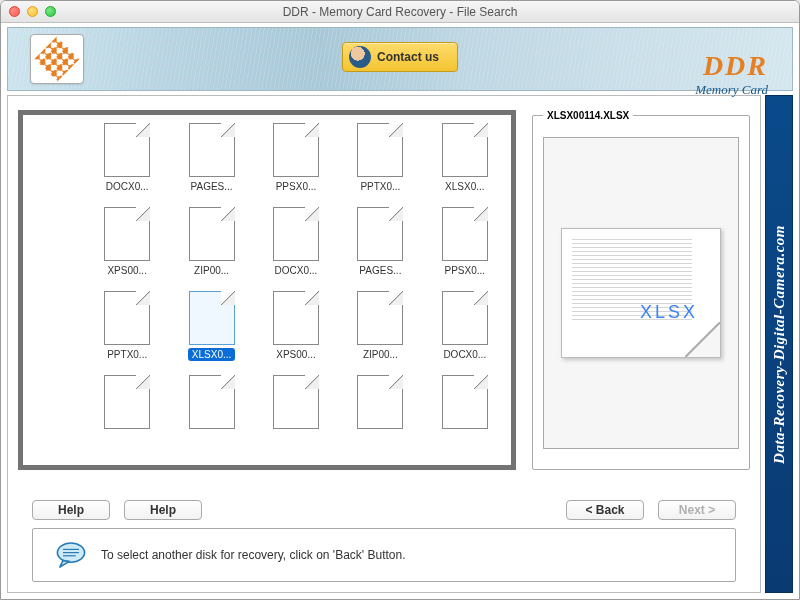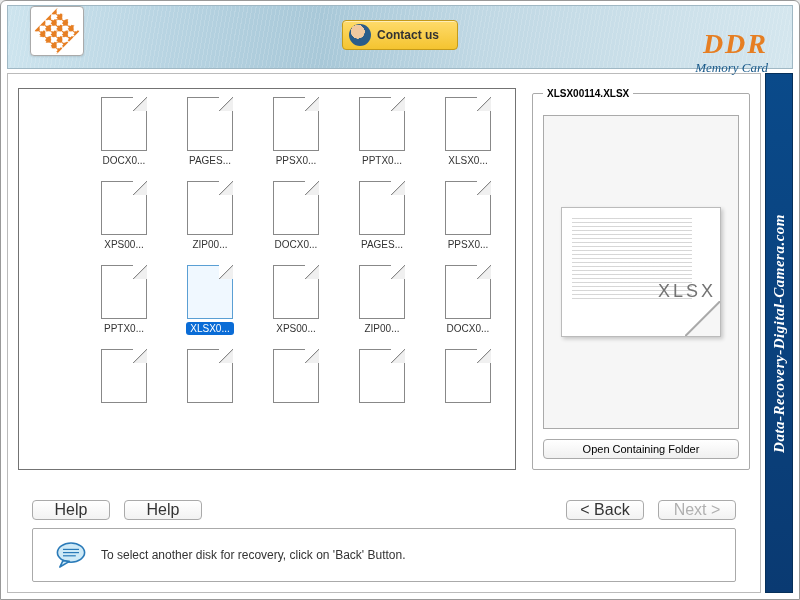--- a/index.html
+++ b/index.html
@@ -8,77 +8,85 @@
 .window { width: 800px; height: 600px; background: #fff; border: 1px solid #999; border-radius: 6px 6px 0 0; overflow: hidden; display: flex; flex-direction: column; }
 
 .titlebar { height: 22px; background: linear-gradient(#f6f6f6, #e4e4e4); border-bottom: 1px solid #c0c0c0; display: flex; align-items: center; position: relative; }
 .traffic { display: flex; gap: 7px; margin-left: 8px; }
 .traffic span { width: 11px; height: 11px; border-radius: 50%; display: block; }
 .tl-close { background: radial-gradient(circle at 35% 35%, #ff8a80, #ff5f56); border: 0.5px solid #e33e32; }
 .tl-min { background: radial-gradient(circle at 35% 35%, #ffe083, #ffbd2e); border: 0.5px solid #e1a116; }
 .tl-max { background: radial-gradient(circle at 35% 35%, #7ee787, #27c93f); border: 0.5px solid #1dad2b; }
 .title { position: absolute; left: 0; right: 0; text-align: center; font-size: 12px; color: #555; pointer-events: none; }
 
-.header-band { height: 64px; background: linear-gradient(90deg, #cde4ee 0%, #b8d4e2 20%, #a8c8d8 40%, #c0d8e4 60%, #d4e6ee 100%); border: 1px solid #a0b8c4; margin: 4px 6px 0 6px; position: relative; display: flex; align-items: flex-start; }
+.header-band { height: 64px; background: linear-gradient(90deg, #cde4ee 0%, #b8d4e2 20%, #a8c8d8 40%, #c0d8e4 60%, #d4e6ee 100%); border: 1px solid #a0b8c4; margin: 4px 6px 0 6px; position: relative; display: flex; align-items: center; }
 .header-band::before { content: ""; position: absolute; inset: 0; background: repeating-linear-gradient(100deg, rgba(255,255,255,0.15) 0px, rgba(255,255,255,0.15) 1px, transparent 1px, transparent 4px); }
 
 .logo-box { width: 54px; height: 50px; background: #fff; border: 1px solid #aaa; border-radius: 4px; margin-left: 22px; display: flex; align-items: center; justify-content: center; position: relative; z-index: 1; box-shadow: 0 1px 2px rgba(0,0,0,0.1); }
 .logo-pattern { width: 32px; height: 32px; background: repeating-conic-gradient(from 45deg, #e67e22 0 25%, #fff 25% 50%); background-size: 8px 8px; transform: rotate(45deg); }
 
 .contact-btn { position: absolute; left: 50%; transform: translateX(-50%); top: 14px; height: 30px; background: linear-gradient(#ffdb6b, #f4c430); border: 1px solid #c49a1a; border-radius: 4px; padding: 0 18px 0 6px; display: flex; align-items: center; gap: 6px; font-size: 12px; font-weight: bold; color: #333; cursor: pointer; z-index: 1; box-shadow: inset 0 1px 0 rgba(255,255,255,0.5); }
 .contact-icon { width: 22px; height: 22px; background: radial-gradient(circle at 40% 35%, #f0c8a0 0 35%, #2a5c8a 36% 100%); border-radius: 50%; }
 
 .brand { position: absolute; right: 24px; top: 24px; text-align: right; z-index: 1; }
 .brand-ddr { font-family: Georgia, serif; font-size: 28px; font-weight: bold; font-style: italic; color: #e67e22; letter-spacing: 2px; line-height: 1; }
 .brand-sub { font-family: Georgia, serif; font-size: 13px; font-style: italic; color: #1a5a8a; text-align: right; margin-top: 2px; }
 
 .content { flex: 1; display: flex; padding: 4px 6px 6px 6px; gap: 4px; }
 
 .main-panel { flex: 1; border: 1px solid #bbb; background: #fff; padding: 14px 10px 10px 10px; display: flex; flex-direction: column; }
 
 .upper { flex: 1; display: flex; gap: 16px; min-height: 0; }
 
 .file-area { flex: 1; display: flex; flex-direction: column; min-width: 0;}
-.file-scroll { flex: 1; border: 1px solid #737373; background: #fff; overflow: hidden; position: relative; padding-left: 64px; padding-right: 6px; padding-top: 0; }
+.file-scroll { flex: 1; border: 5px solid #737373; background: #fff; overflow: hidden; position: relative; padding-left: 64px; padding-right: 6px; padding-top: 0; }
 .file-grid { display: grid; grid-template-columns: repeat(5, 1fr); gap: 6px 4px; padding-top: 2px; }
 .file-item { display: flex; flex-direction: column; align-items: center; cursor: pointer; padding: 2px; }
 .file-icon { width: 50px; height: 58px; position: relative; margin-bottom: 3px; }
 .file-icon::before { content: ""; position: absolute; inset: 4px 2px 0 2px; background: #fff; border: 1px solid #888; }
 .file-icon::after { content: ""; position: absolute; top: 4px; right: 2px; width: 14px; height: 14px; background: linear-gradient(135deg, #fff 0 48%, #888 50% 52%, #f0f0f0 54% 100%); }
 .file-label { font-size: 10px; color: #333; max-width: 62px; white-space: nowrap; overflow: hidden; text-overflow: ellipsis; text-align: center; padding: 1px 4px; border-radius: 3px; }
 .file-item.selected .file-icon::before { border-color: #5a9fd4; background: #f0f8ff; }
 .file-item.selected .file-label { background: #0a6cd6; color: #fff; }
 
 .preview-box { width: 218px; border: 1px solid #aaa; border-radius: 2px; padding: 4px 10px 10px 10px; background: #fff; display: flex; flex-direction: column; }
 .preview-box legend, .preview-title { font-size: 10px; font-weight: bold; padding: 0 4px; margin-bottom: 12px; }
 .preview-thumb { flex: 1; border: 1px solid #aaa; background: #f6f6f6; display: flex; align-items: center; justify-content: center; margin-bottom: 10px; position: relative; }
 .doc-preview { width: 160px; height: 130px; background: #fff; border: 1px solid #bbb; box-shadow: 2px 2px 4px rgba(0,0,0,0.2); position: relative; overflow: hidden; }
 .doc-preview .lines { position: absolute; inset: 10px 28px 36px 10px; background: repeating-linear-gradient(#999 0 1px, transparent 1px 4px); opacity: 0.4; }
-.doc-preview .ext { position: absolute; bottom: 34px; right: 4px; font-size: 18px; letter-spacing: 3px; color: #737373; font-weight: 300; }
+.doc-preview .ext { position: absolute; bottom: 34px; right: 22px; font-size: 18px; letter-spacing: 3px; color: #3b82f6; font-weight: 300; }
 .doc-preview::after { content:""; position:absolute; right:-1px; bottom:-1px; width:36px; height:36px; background:linear-gradient(315deg,#f6f6f6 0 48%, #aaa 50% 52%, #fff 54% 100%); }
 .open-folder-btn { height: 20px; background: linear-gradient(#fff, #f0f0f0); border: 1px solid #aaa; border-radius: 4px; font-size: 11px; cursor: pointer; }
 
 .bottom-row { display: flex; gap: 14px; margin-top: 30px; padding: 0 14px; }
 .bottom-row .spacer { flex: 1; }
-.mac-btn { min-width: 78px; height: 20px; background: linear-gradient(#fff, #f2f2f2); border: 1px solid #aaa; border-radius: 4px; font-size: 16px; color: #333; cursor: pointer; padding: 0 12px; }
+.mac-btn { min-width: 78px; height: 20px; background: linear-gradient(#fff, #f2f2f2); border: 1px solid #aaa; border-radius: 4px; font-size: 12px; color: #333; cursor: pointer; padding: 0 12px; font-weight: bold; }
 .mac-btn:disabled { color: #b0b0b0; cursor: default; }
 
 .hint-box { margin: 8px 14px 0 14px; border: 1px solid #aaa; border-radius: 2px; background: #fff; padding: 10px 22px; display: flex; align-items: center; gap: 14px; min-height: 54px; }
 .hint-icon { width: 32px; height: 28px; position: relative; }
 .hint-icon svg { width: 100%; height: 100%; }
 .hint-text { font-size: 12px; color: #333; }
 
 .side-banner { width: 28px; background: linear-gradient(180deg, #0a4a8a, #0a3a72); border: 1px solid #06305a; display: flex; align-items: center; justify-content: center; }
 .side-banner span { writing-mode: vertical-rl; transform: rotate(180deg); color: #fff; font-family: Georgia, serif; font-size: 15px; font-weight: bold; font-style: italic; letter-spacing: 0.5px; white-space: nowrap; }
 </style>
 </head>
 <body>
 
 <div class="window">
 
+  <div class="titlebar">
+    <div class="traffic">
+      <span class="tl-close"></span>
+      <span class="tl-min"></span>
+      <span class="tl-max"></span>
+    </div>
+    <div class="title">DDR - Memory Card Recovery - File Search</div>
+  </div>
 
   <div class="header-band">
     <div class="logo-box">
       <div class="logo-pattern"></div>
     </div>
     <button class="contact-btn">
       <span class="contact-icon"></span>
       <span>Contact us</span>
     </button>
     <div class="brand">
@@ -180,21 +188,20 @@
         </div>
 
         <fieldset class="preview-box">
           <legend>XLSX00114.XLSX</legend>
           <div class="preview-thumb">
             <div class="doc-preview">
               <div class="lines"></div>
               <div class="ext">XLSX</div>
             </div>
           </div>
-          <button class="open-folder-btn">Open Containing Folder</button>
         </fieldset>
 
       </div>
 
       <div class="bottom-row">
         <button class="mac-btn">Help</button>
         <button class="mac-btn">Help</button>
         <div class="spacer"></div>
         <button class="mac-btn">&lt; Back</button>
         <button class="mac-btn" disabled="">Next &gt;</button>

